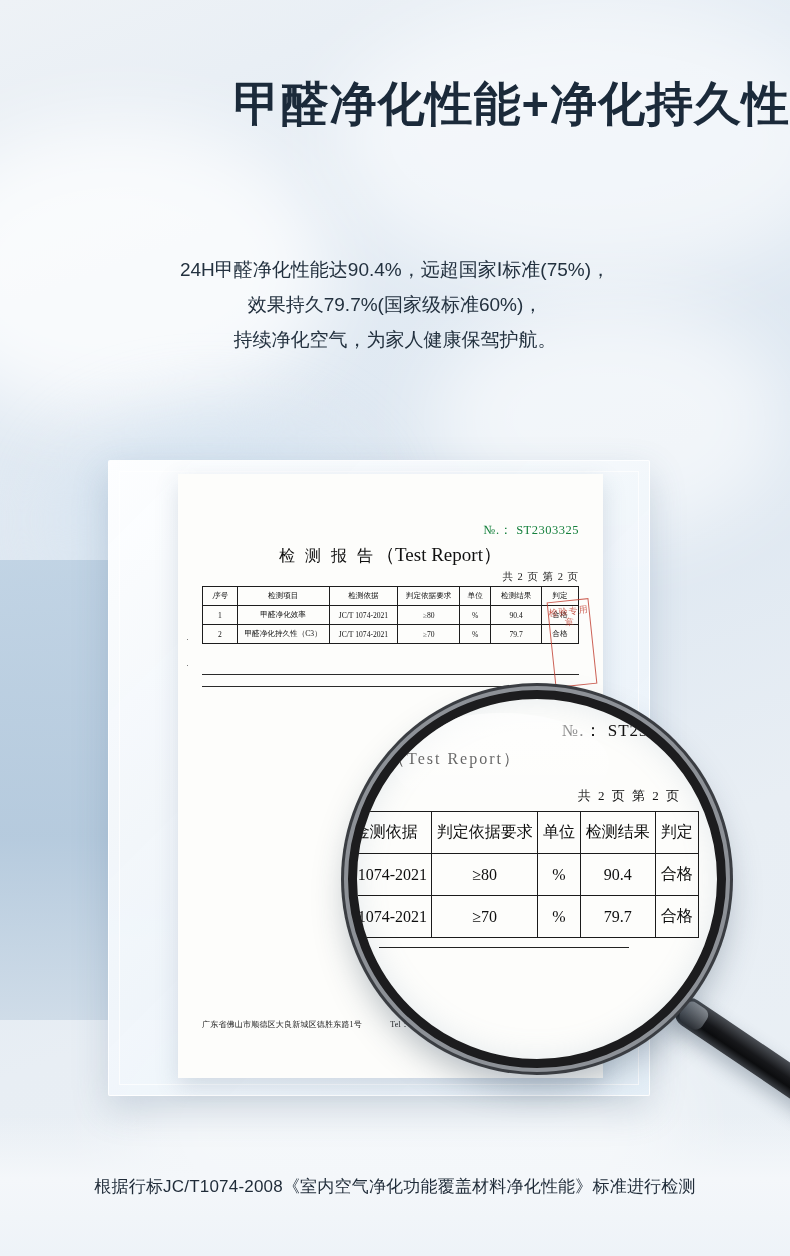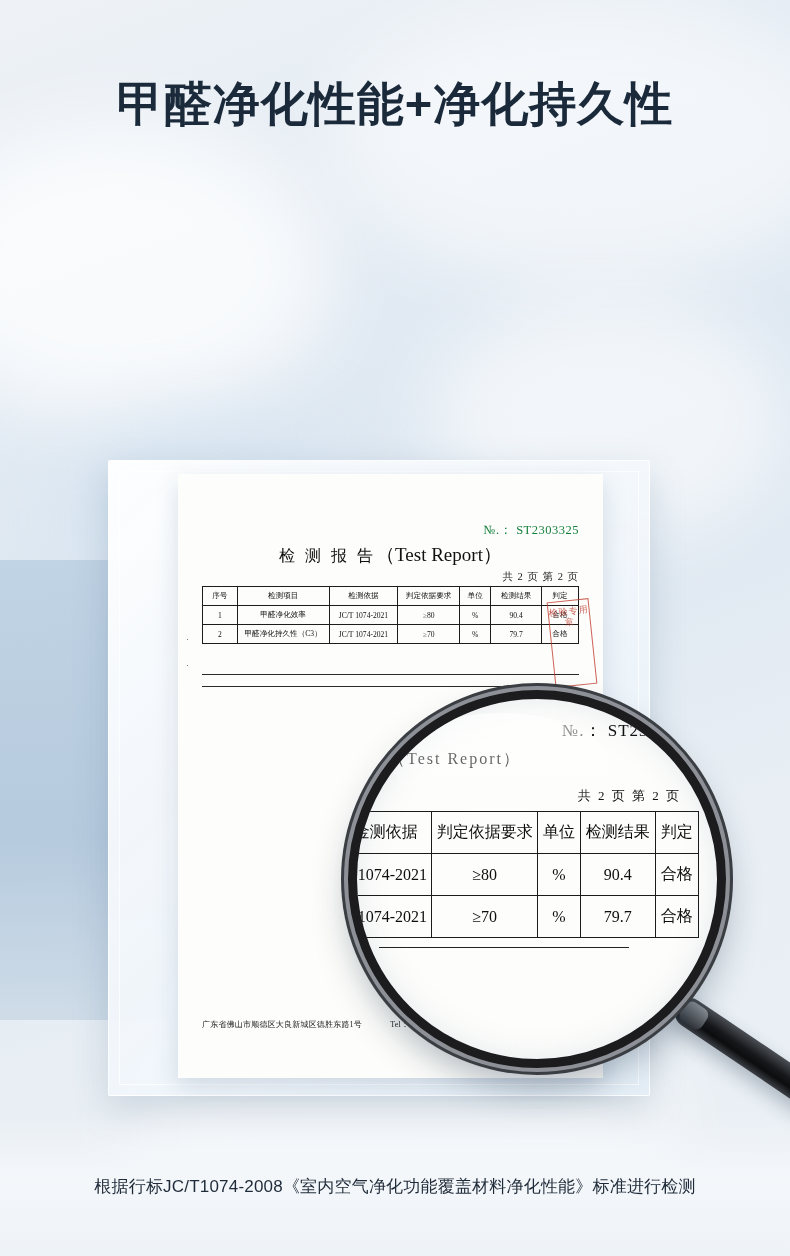--- a/index.html
+++ b/index.html
@@ -52,21 +52,21 @@
     height: 140px;
     background: linear-gradient(180deg, rgba(245,248,251,0) 0%, #f4f7fa 45%, #eef3f8 100%);
   }
 
   
   .headline {
     position: absolute;
     top: 74px;
     left: 0;
     width: 790px;
-    text-align: center;
+    text-align: right;
     color: #1b2a3a;
     font-weight: bold;
     font-size: 47px;
     line-height: 1.28;
     letter-spacing: 1px;
   }
   .headline .l2 { display: block; }
 
   .subcopy {
     position: absolute;
@@ -149,21 +149,21 @@
     font-size: 7.6px;
     color: #101010;
   }
   table.rpt th, table.rpt td {
     border: 1px solid #1d1d1d;
     text-align: center;
     padding: 4px 1px;
     white-space: nowrap;
   }
   table.rpt th { font-weight: normal; }
-  table.rpt .c0 { width: 36px; }
+  table.rpt .c0 { width: 36px; font-style: italic; }
   table.rpt .c1 { width: 92px; }
   table.rpt .c2 { width: 70px; }
   table.rpt .c3 { width: 62px; }
   table.rpt .c4 { width: 32px; }
   table.rpt .c5 { width: 52px; }
   table.rpt .c6 { width: 39px; }
 
   .rule-a, .rule-b {
     position: absolute;
     left: 24px;
@@ -373,20 +373,25 @@
   <div class="bg-blob blob-3"></div>
   <div class="bg-blob blob-4"></div>
   <div class="bg-blob blob-5"></div>
   <div class="left-panel"></div>
   <div class="bottom-strip"></div>
 
   <div class="headline">
     <span class="l1">甲醛净化性能+净化持久性</span>
   </div>
 
+  <div class="subcopy">
+    <span>24H甲醛净化性能达90.4%，远超国家Ⅰ标准(75%)，</span>
+    <span>效果持久79.7%(国家级标准60%)，</span>
+    <span>持续净化空气，为家人健康保驾护航。</span>
+  </div>
 
   <div class="cert-frame"></div>
 
   <div class="cert-paper">
 
     <div class="dots">·<br>·</div>
 
     <div class="doc-no">№.： ST2303325</div>
 
     <div class="doc-title">

